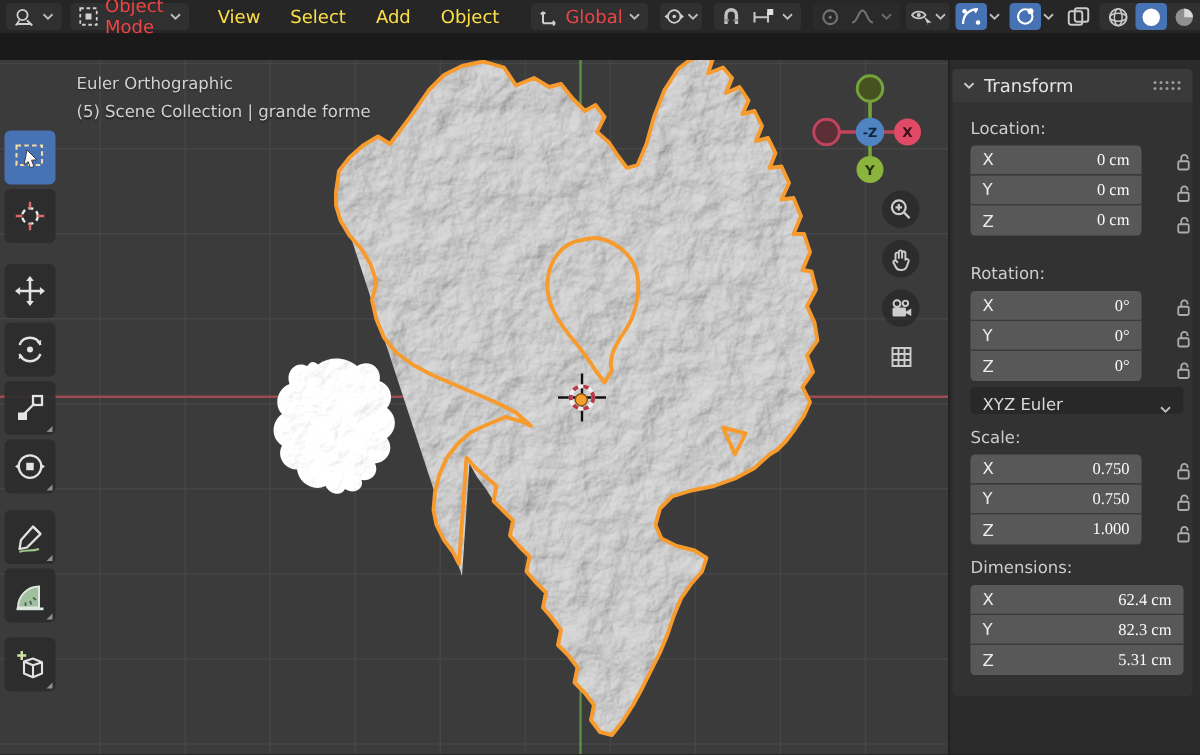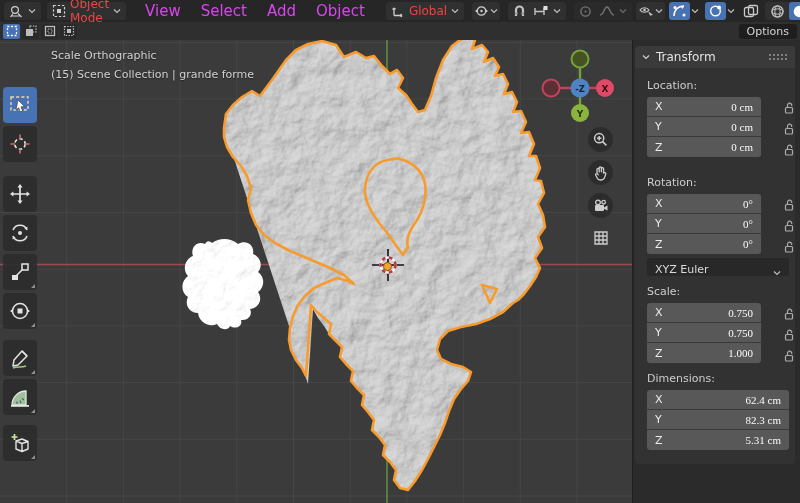--- a/index.html
+++ b/index.html
@@ -6,21 +6,21 @@
   #app{position:relative;width:800px;height:503px;overflow:hidden;
        font-family:"DejaVu Sans","Liberation Sans",sans-serif;
        -webkit-font-smoothing:antialiased;color:#d8d8d8;font-size:11px;}
   
   .topbar{position:absolute;left:0;top:0;width:800px;height:22px;background:#262626;
           display:flex;align-items:center;gap:2px;padding:0 4px;box-sizing:border-box;z-index:40;}
   .hbtn{display:flex;align-items:center;gap:4px;height:18px;padding:0 5px;border-radius:3px;
         background:transparent;border:none;color:#ef4444;font-size:12px;cursor:default;}
   .hbtn.dd{background:#303030;}
   .hbtn.blue{background:#4772b3;}
-  .menu-item{padding:0 9px;height:18px;line-height:18px;border-radius:3px;color:#d946ef;font-size:15px;}
+  .menu-item{padding:0 9px;height:18px;line-height:18px;border-radius:3px;color:#fde047;font-size:12px;}
   .chev{width:8px;height:6px;flex:0 0 auto;}
   .icon{flex:0 0 auto;display:block;}
   .grp{display:flex;align-items:center;background:#303030;border-radius:3px;height:18px;padding:0 2px;gap:1px;}
   .dim{opacity:.45;}
   .sp{flex:1;}
   
   .toolrow{position:absolute;left:0;top:22px;width:800px;height:18px;background:#2f2f2f;
            display:flex;align-items:center;padding:0 3px;box-sizing:border-box;z-index:39;gap:2px;}
   .selmode{width:17px;height:15px;border-radius:2px;background:#2a2a2a;display:flex;align-items:center;justify-content:center;}
   .selmode.active{background:#4772b3;}
@@ -203,47 +203,20 @@
       <span class="hbtn" style="padding:0 3px">
         <svg class="icon" width="15" height="15" viewBox="0 0 15 15">
             <circle cx="7.5" cy="7.5" r="5.8" fill="#8f8f8f"></circle>
             <path d="M7.5,1.7 A5.8,5.8 0 0 1 13.3,7.5 L7.5,7.5 Z" fill="#d9d9d9"></path>
           </svg>
       </span>
 
     </div>
   </div>
 
-  <div class="toolrow">
-    <span class="selmode active">
-      <svg width="12" height="12" viewBox="0 0 12 12">
-          <rect x="1.5" y="1.5" width="9" height="9" fill="none" stroke="#ffffff" stroke-width="1.3" stroke-dasharray="2 1.6"></rect>
-        </svg>
-    </span>
-    <span class="selmode">
-      <svg width="12" height="12" viewBox="0 0 12 12">
-          <rect x="1" y="4" width="7" height="7" fill="#bdbdbd"></rect>
-          <rect x="5" y="1" width="6" height="6" fill="none" stroke="#bdbdbd" stroke-width="1.2" stroke-dasharray="1.6 1.2"></rect>
-        </svg>
-    </span>
-    <span class="selmode">
-      <svg width="12" height="12" viewBox="0 0 12 12">
-          <rect x="1.5" y="1.5" width="9" height="9" fill="none" stroke="#bdbdbd" stroke-width="1.3"></rect>
-          <rect x="4" y="4" width="4" height="4" fill="#2a2a2a" stroke="#bdbdbd" stroke-width="1" stroke-dasharray="1.4 1.2"></rect>
-        </svg>
-    </span>
-    <span class="selmode">
-      <svg width="12" height="12" viewBox="0 0 12 12">
-          <rect x="1.5" y="1.5" width="9" height="9" fill="none" stroke="#bdbdbd" stroke-width="1.2" stroke-dasharray="1.4 1.3"></rect>
-          <rect x="4" y="4" width="4" height="4" fill="#bdbdbd"></rect>
-        </svg>
-    </span>
-    <span class="sp"></span>
-    <span class="options-btn">Options</span>
-  </div>
 
   <div class="viewport">
     <svg width="632" height="463" viewBox="0 40 632 463">
       <defs>
         <filter id="rockTex" x="-10%" y="-10%" width="120%" height="120%">
           <feTurbulence type="fractalNoise" baseFrequency="0.045" numOctaves="5" seed="8" result="n"></feTurbulence>
           <feDiffuseLighting in="n" lighting-color="#d6d6d6" surfaceScale="3.2" diffuseConstant="1.05" result="lit">
             <feDistantLight azimuth="225" elevation="58"></feDistantLight>
           </feDiffuseLighting>
           <feComposite in="lit" in2="SourceAlpha" operator="in"></feComposite>
@@ -294,22 +267,22 @@
         <text x="605" y="91.5" text-anchor="middle" font-size="9" font-weight="bold" fill="#3c1018">X</text>
         <circle cx="580" cy="113" r="9" fill="#8ab43e"></circle>
         <text x="580" y="116.5" text-anchor="middle" font-size="9" font-weight="bold" fill="#26320c">Y</text>
         <circle cx="580" cy="88" r="9.5" fill="#4f83c2"></circle>
         <text x="580" y="91.5" text-anchor="middle" font-size="8.5" font-weight="bold" fill="#10243e">-Z</text>
       </g>
     </svg>
 
     
     <div class="vp-text">
-      <div>Scale Orthographic</div>
-      <div>(15) Scene Collection | grande forme</div>
+      <div>Euler Orthographic</div>
+      <div>(5) Scene Collection | grande forme</div>
     </div>
 
     
     <div class="vp-btn" style="left:588px;top:87px">
       <svg width="15" height="15" viewBox="0 0 15 15">
           <circle cx="6.2" cy="6.2" r="4.6" fill="none" stroke="#cdcdcd" stroke-width="1.5"></circle>
           <path d="M6.2,4 V8.4 M4,6.2 H8.4 M9.6,9.6 L13.4,13.4" stroke="#cdcdcd" stroke-width="1.5" fill="none"></path>
         </svg>
     </div>
     <div class="vp-btn" style="left:588px;top:120px">

